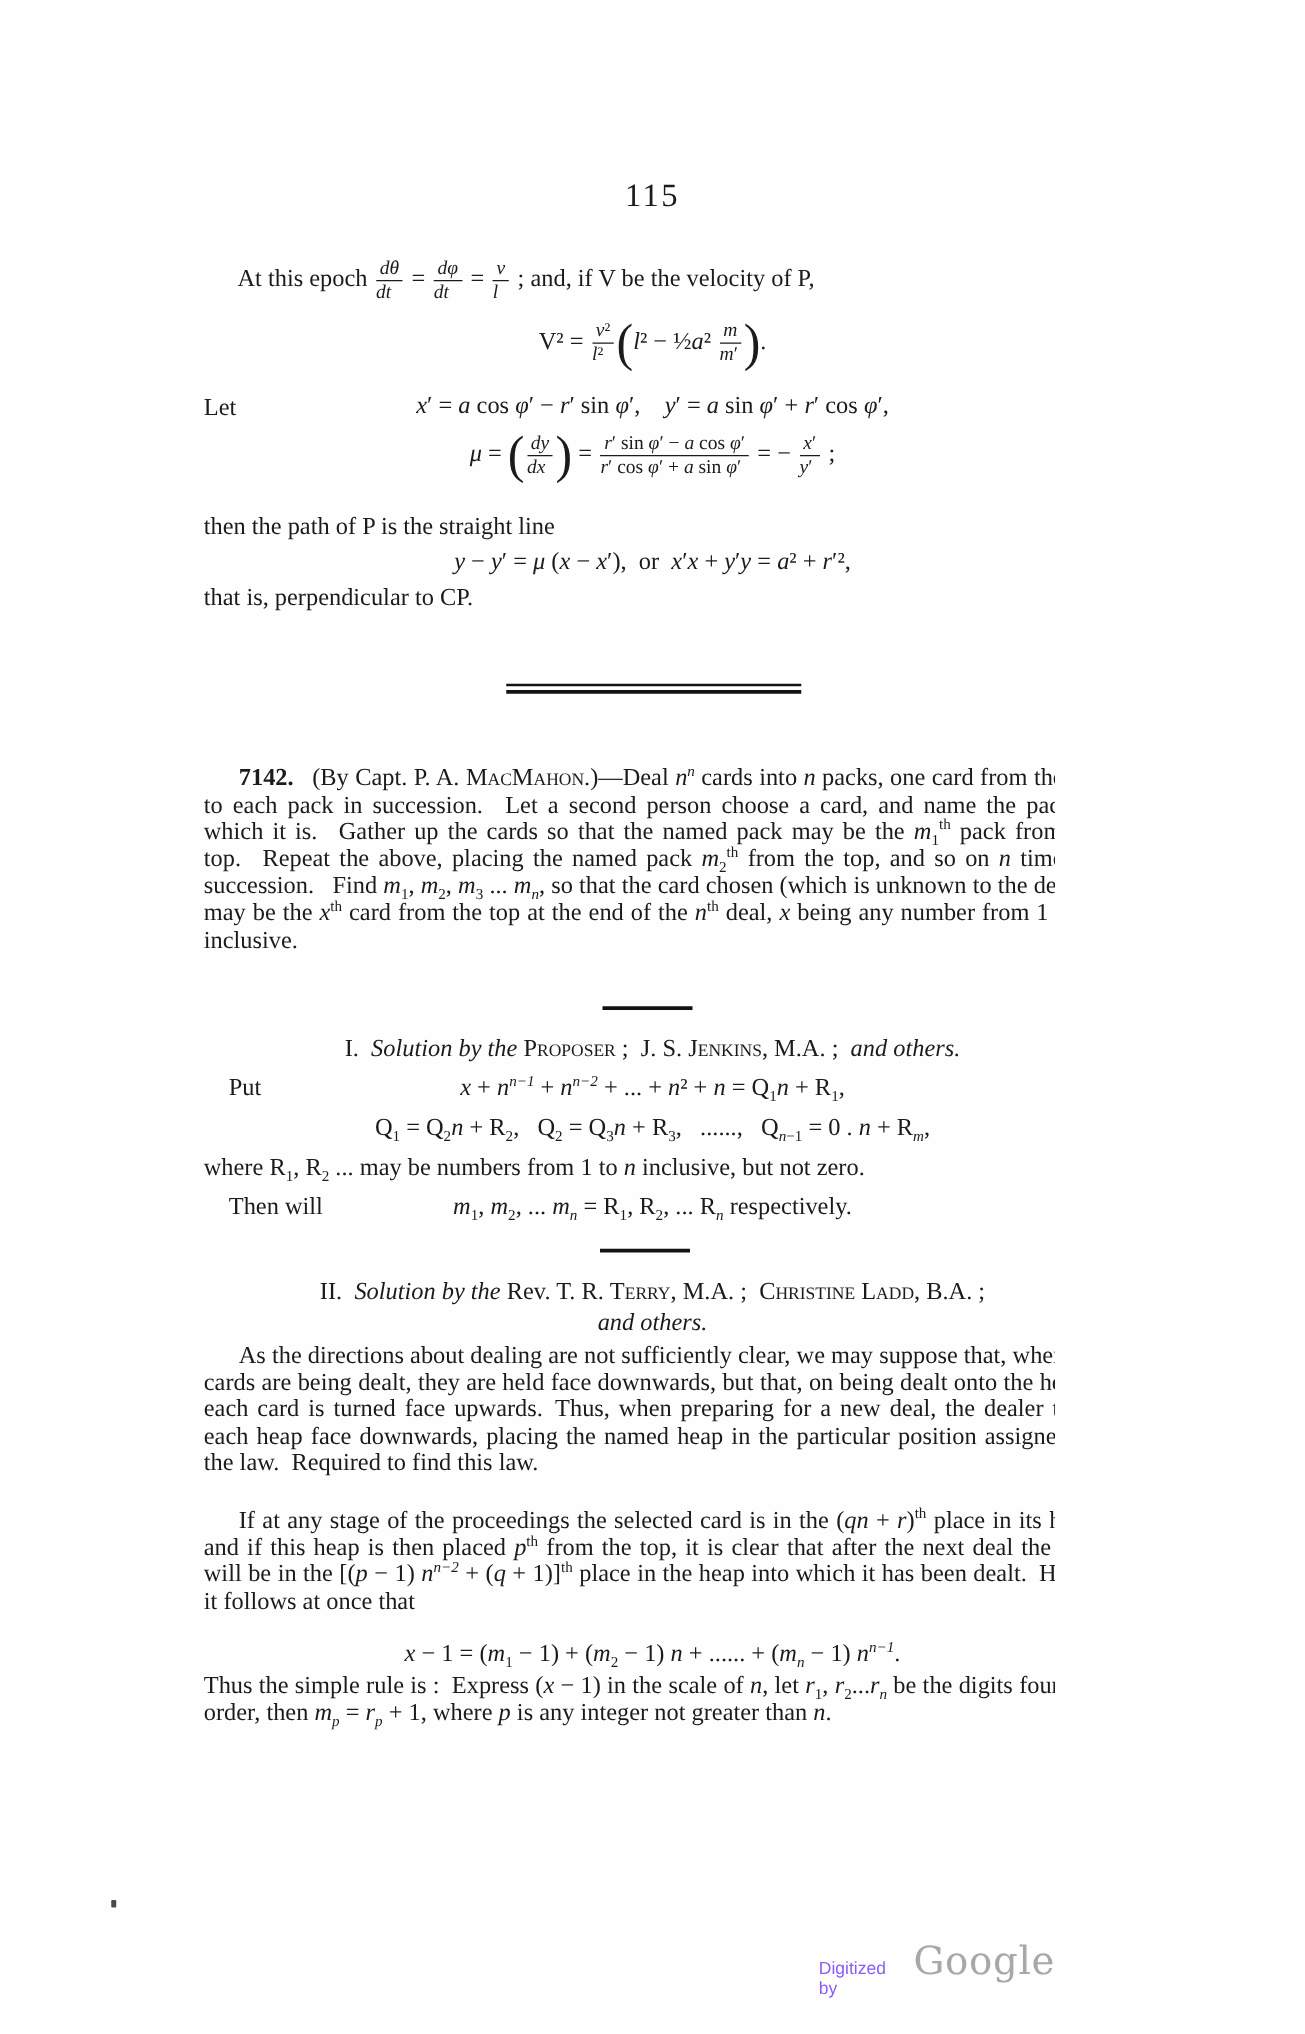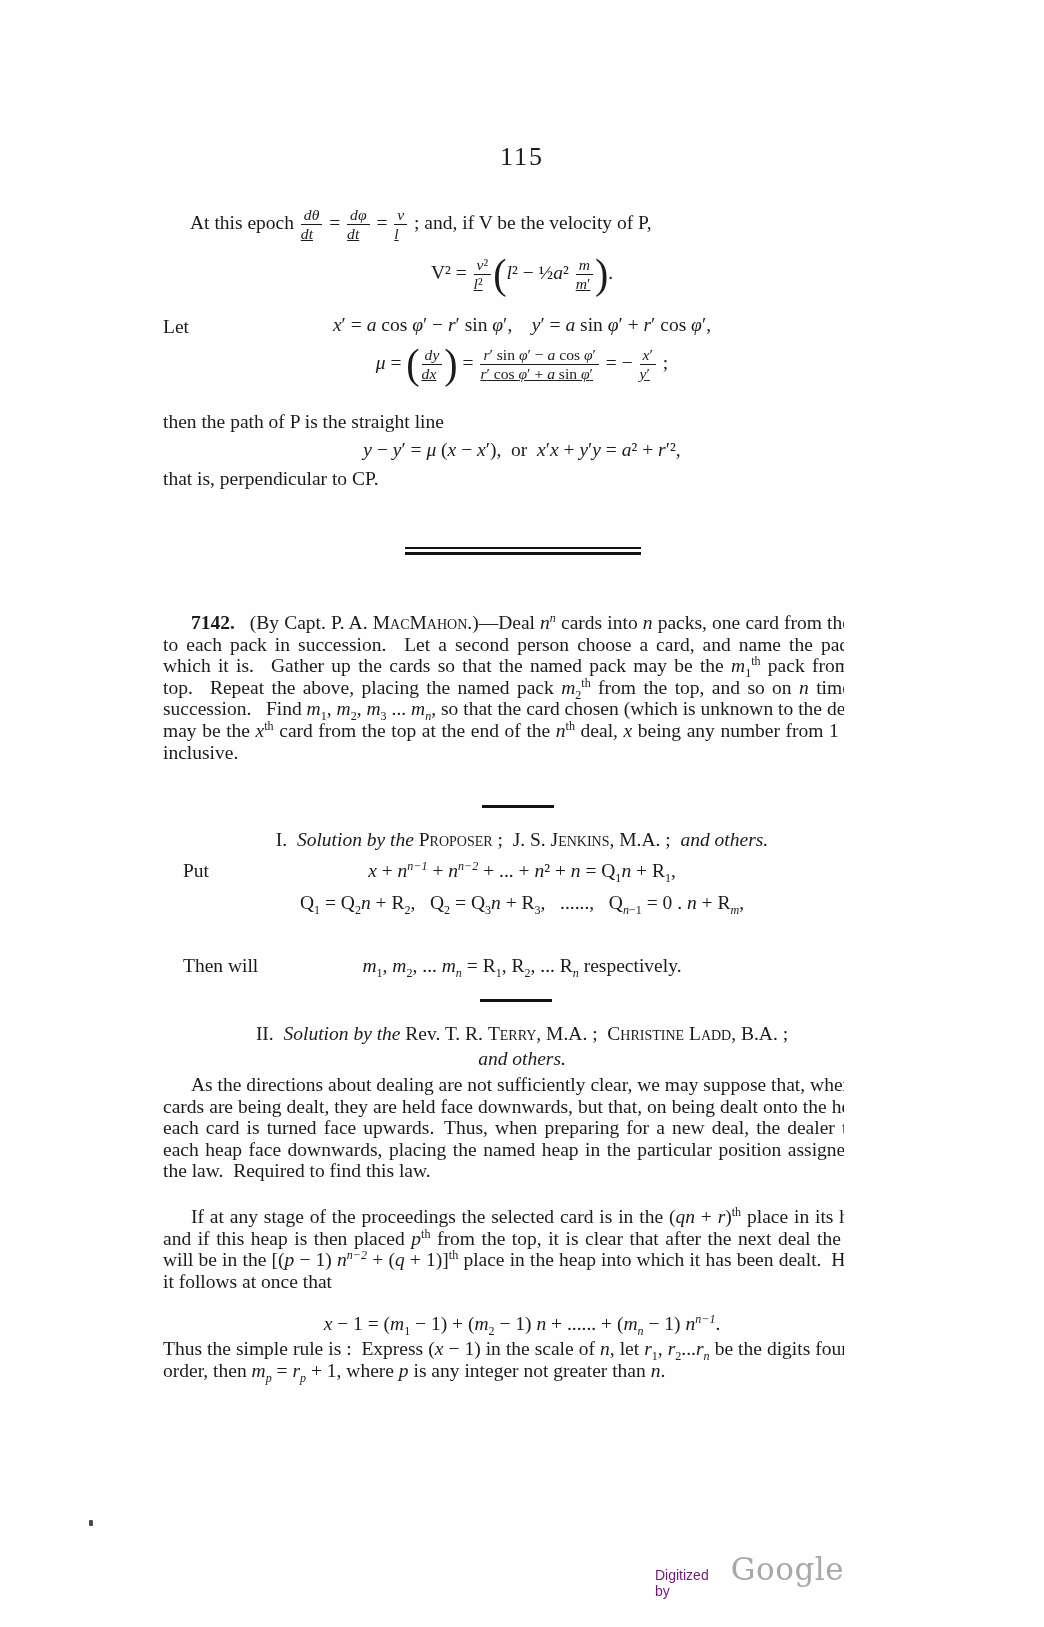--- a/index.html
+++ b/index.html
@@ -17,29 +17,29 @@
   .pageno { font-size:26px; letter-spacing:2px; }
   .head { font-size:19.5px; }
   i { font-style:italic; }
   b { font-weight:bold; }
   .sc { font-variant:small-caps; }
   sup, sub { font-size:0.62em; line-height:0; }
   sup.it { font-style:italic; }
   .frac { display:inline-block; vertical-align:middle; text-align:left;
           font-size:0.8em; line-height:1.15; padding:0 2px; }
   .frac .num { display:block; border-bottom:1.4px solid #1b1b1b; padding:0 3px 0px; }
-  .frac .den { display:block; padding-top:0px;text-decoration:underline; }
+  .frac .den { display:block; padding-top:0px; }
   .bigp { font-size:2.05em; font-weight:400; vertical-align:middle;
           line-height:0; display:inline-block; transform:scaleY(1.05); }
   .rule-double { height:3px; border-top:2.5px solid #121212; border-bottom:3px solid #121212; }
   .rule-short  { height:3px; background:#121212; }
   .row-label { position:absolute; left:0; top:0; }
   .dot-artifact { width:4px; height:6px; background:#4a4a4a; border-radius:1px; }
   .watermark { display:flex; align-items:baseline; gap:9px; }
-  .wm-small { font-family:"Liberation Sans","DejaVu Sans",sans-serif; font-size:14px; color:#701a75; }
+  .wm-small { font-family:"Liberation Sans","DejaVu Sans",sans-serif; font-size:14px; color:#8b5cf6; }
   .wm-google { font-family:"DejaVu Serif","Liberation Serif",serif; font-size:31px; color:#a8a8a8; letter-spacing:0.5px;text-align:right; }
 </style>
 </head>
 <body>
 
 <div class="page">
 
   <div class="abs col center pageno" style="top:142px;">115</div>
 
   <div class="abs line" style="left:190px; top:206px; width:690px;">At this epoch <span class="frac"><span class="num"><i>dθ</i></span><span class="den"><i>dt</i></span></span> = <span class="frac"><span class="num"><i>dφ</i></span><span class="den"><i>dt</i></span></span> = <span class="frac"><span class="num"><i>v</i></span><span class="den"><i>l</i></span></span> ;  and, if V be the velocity of P,</div>
@@ -67,20 +67,21 @@
 
   <div class="abs col center head" style="top:829px;">I. <i>Solution by the</i> <span class="sc">Proposer</span> ; J. S. <span class="sc">Jenkins</span>, M.A. ; <i>and others.</i></div>
 
   <div class="abs col" style="top:860px;">
     <span class="row-label" style="left:20px;">Put</span>
     <div class="center"><i>x</i> + <i>n</i><sup class="it">n−1</sup> + <i>n</i><sup class="it">n−2</sup> + ... + <i>n</i>² + <i>n</i> = Q<sub>1</sub><i>n</i> + R<sub>1</sub>,</div>
   </div>
 
   <div class="abs col center" style="top:892px;">Q<sub>1</sub> = Q<sub>2</sub><i>n</i> + R<sub>2</sub>,  Q<sub>2</sub> = Q<sub>3</sub><i>n</i> + R<sub>3</sub>,  ......,  Q<sub><i>n</i>−1</sub> = 0 . <i>n</i> + R<sub><i>m</i></sub>,</div>
 
+  <div class="abs col line" style="top:924px;">where R<sub>1</sub>, R<sub>2</sub> ...  may be numbers from 1 to <i>n</i> inclusive, but not zero.</div>
 
   <div class="abs col" style="top:955px;">
     <span class="row-label" style="left:20px;">Then will</span>
     <div class="center"><i>m</i><sub>1</sub>, <i>m</i><sub>2</sub>, ... <i>m</i><sub><i>n</i></sub> = R<sub>1</sub>, R<sub>2</sub>, ... R<sub><i>n</i></sub> respectively.</div>
   </div>
 
   <div class="abs rule-short" style="left:480px; top:999px; width:72px;"></div>
 
   <div class="abs col center head" style="top:1023px;">II. <i>Solution by the</i> Rev. T. R. <span class="sc">Terry</span>, M.A. ; <span class="sc">Christine Ladd</span>, B.A. ;</div>
   <div class="abs col center head" style="top:1048px;"><i>and others.</i></div>

